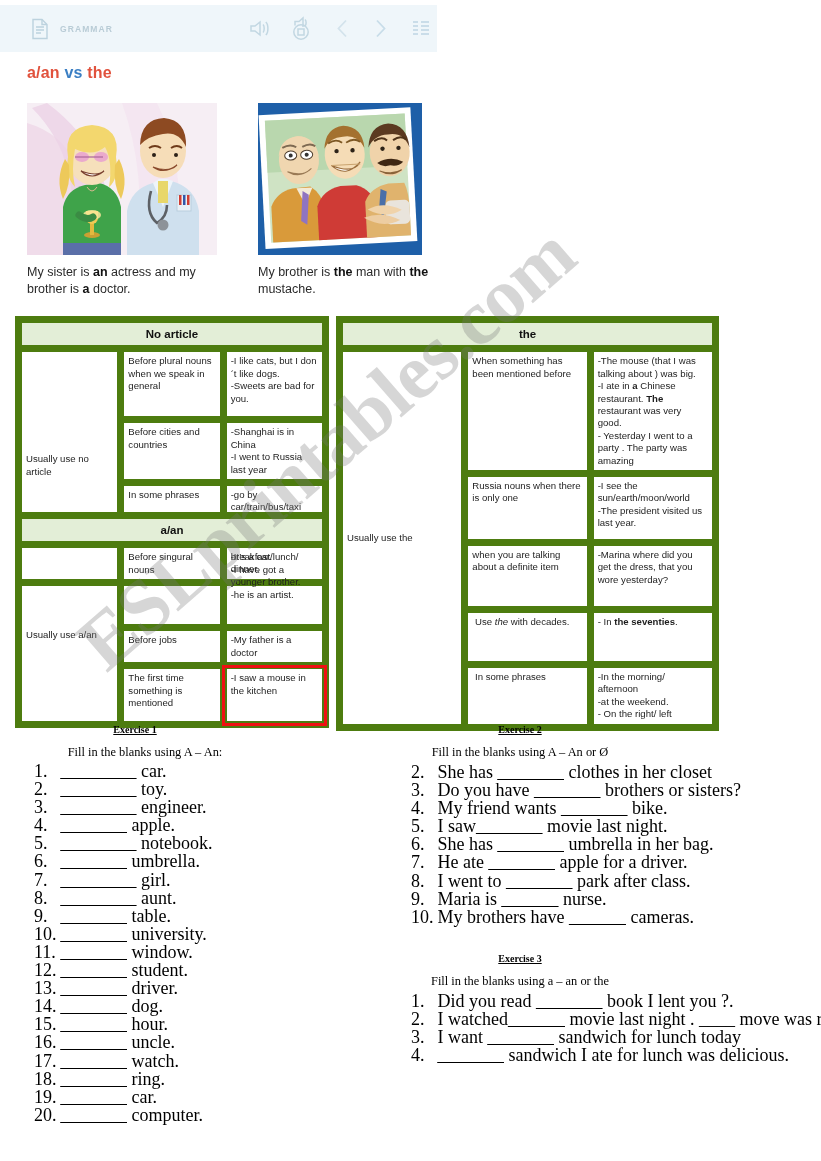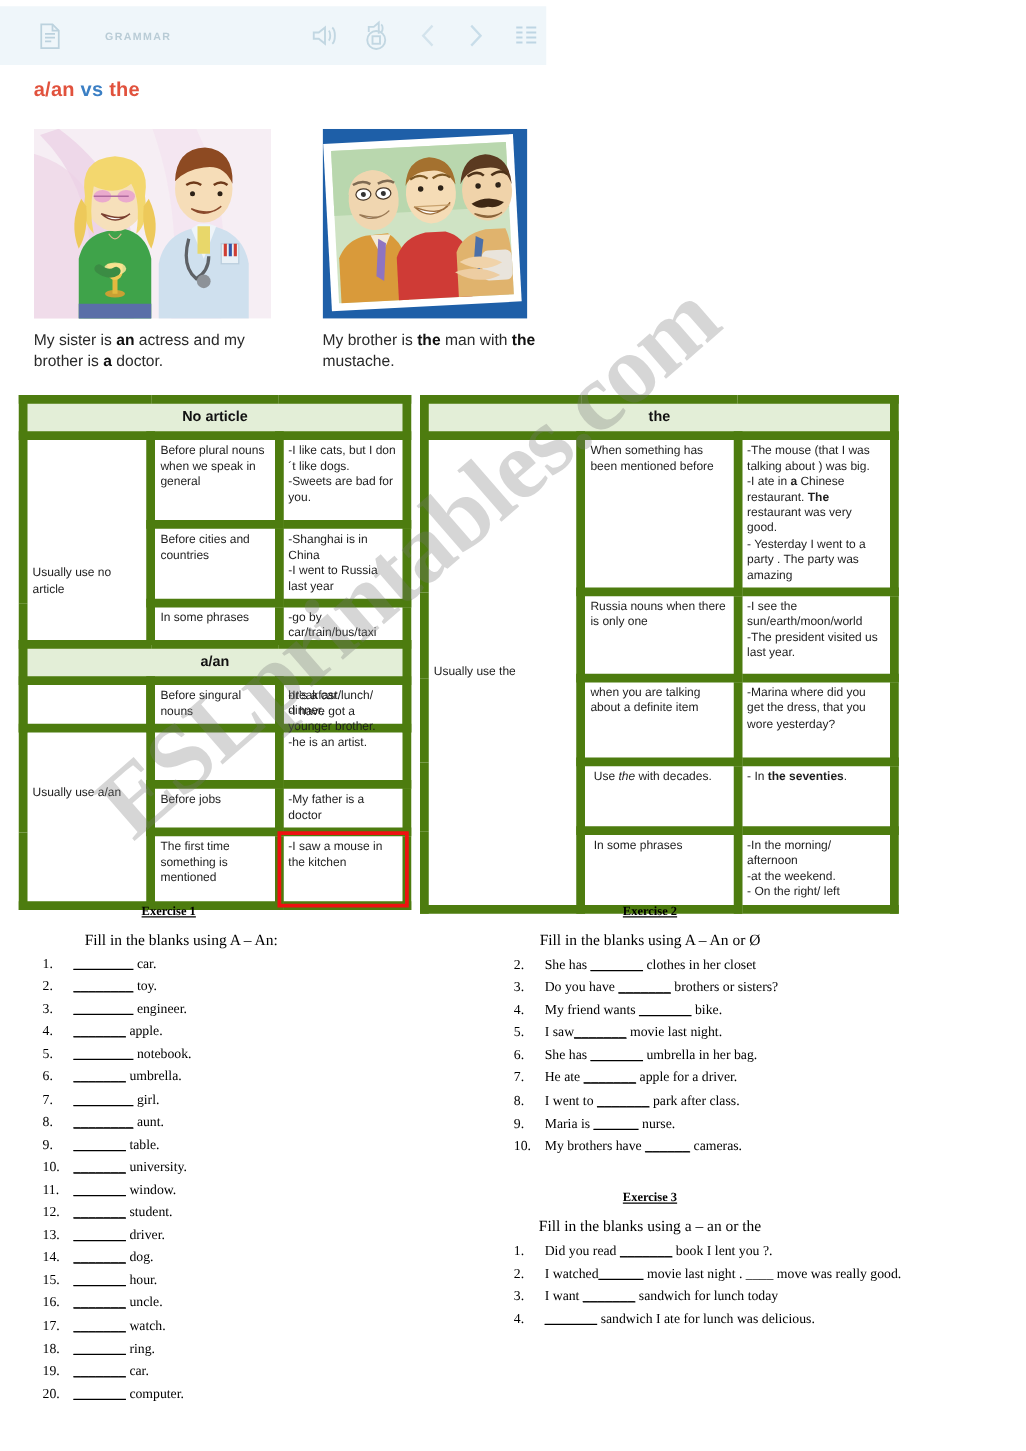--- a/index.html
+++ b/index.html
@@ -5,21 +5,21 @@
   html,body{margin:0;padding:0;}
   body{
     width:821px;height:1161px;background:#ffffff;
     font-family:"Liberation Sans",sans-serif;
     position:relative;overflow:hidden;
   }
 
   
   #toolbar{
     position:absolute;left:0;top:5px;width:437px;height:47px;
-    background:#eff6fa;display:flex;align-items:center;gap:24px;
+    background:#eff6fa;display:flex;align-items:center;
   }
   #tb-doc{margin-left:30px;width:20px;height:22px;flex:none;}
   #tb-label{
     margin-left:10px;font-size:8.5px;letter-spacing:1.1px;font-weight:bold;
     color:#b9ccd6;
   }
   .tb-ic{flex:none;color:#c2d7e2;}
   #tb-spk{position:absolute;left:249px;top:13px;}
   #tb-rec{position:absolute;left:290px;top:11px;}
   #tb-prev{position:absolute;left:336px;top:14px;}
@@ -74,21 +74,21 @@
     position:absolute;text-align:center;font-weight:bold;
     font-family:"Liberation Serif",serif;font-size:10px;color:#000;
   }
   .ex-head span{text-decoration:underline;}
   .ex-sub{
     position:absolute;text-align:center;font-weight:normal;
     font-family:"Liberation Serif",serif;font-size:12.4px;color:#000;
   }
   .ex-list{
     position:absolute;font-family:"Liberation Serif",serif;
-    font-size:11px;color:#000;line-height:18.1px;
+    font-size:18px;color:#000;line-height:18.1px;
   }
   .ex-list .row{white-space:nowrap;}
   .ex-list .num{display:inline-block;text-align:left;}
   .blank{text-decoration:underline;letter-spacing:.5px;}
 
   #ex1-head{left:35px;top:724px;width:200px;}
   #ex1-sub{left:20px;top:745px;width:250px;}
   #ex1-list{left:34px;top:762px;}
   #ex1-list .num{width:22px;}
 

